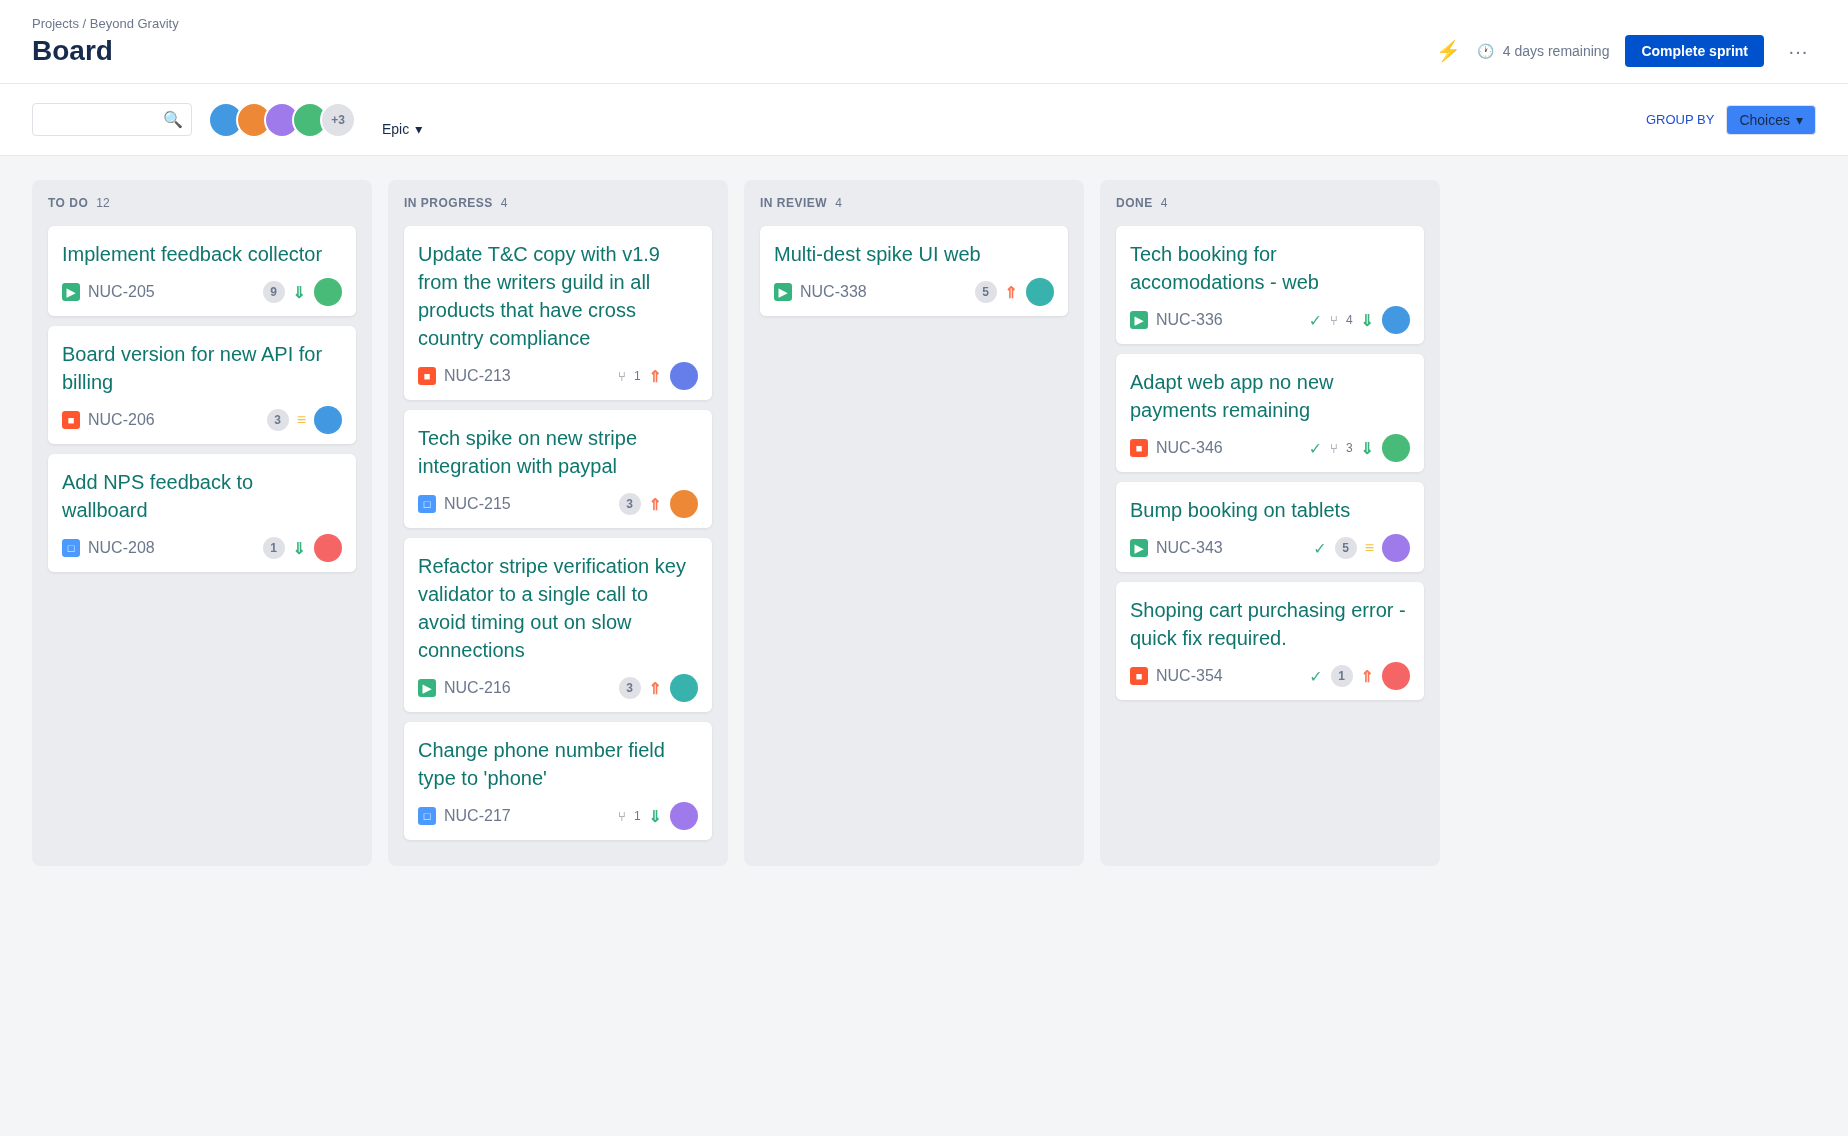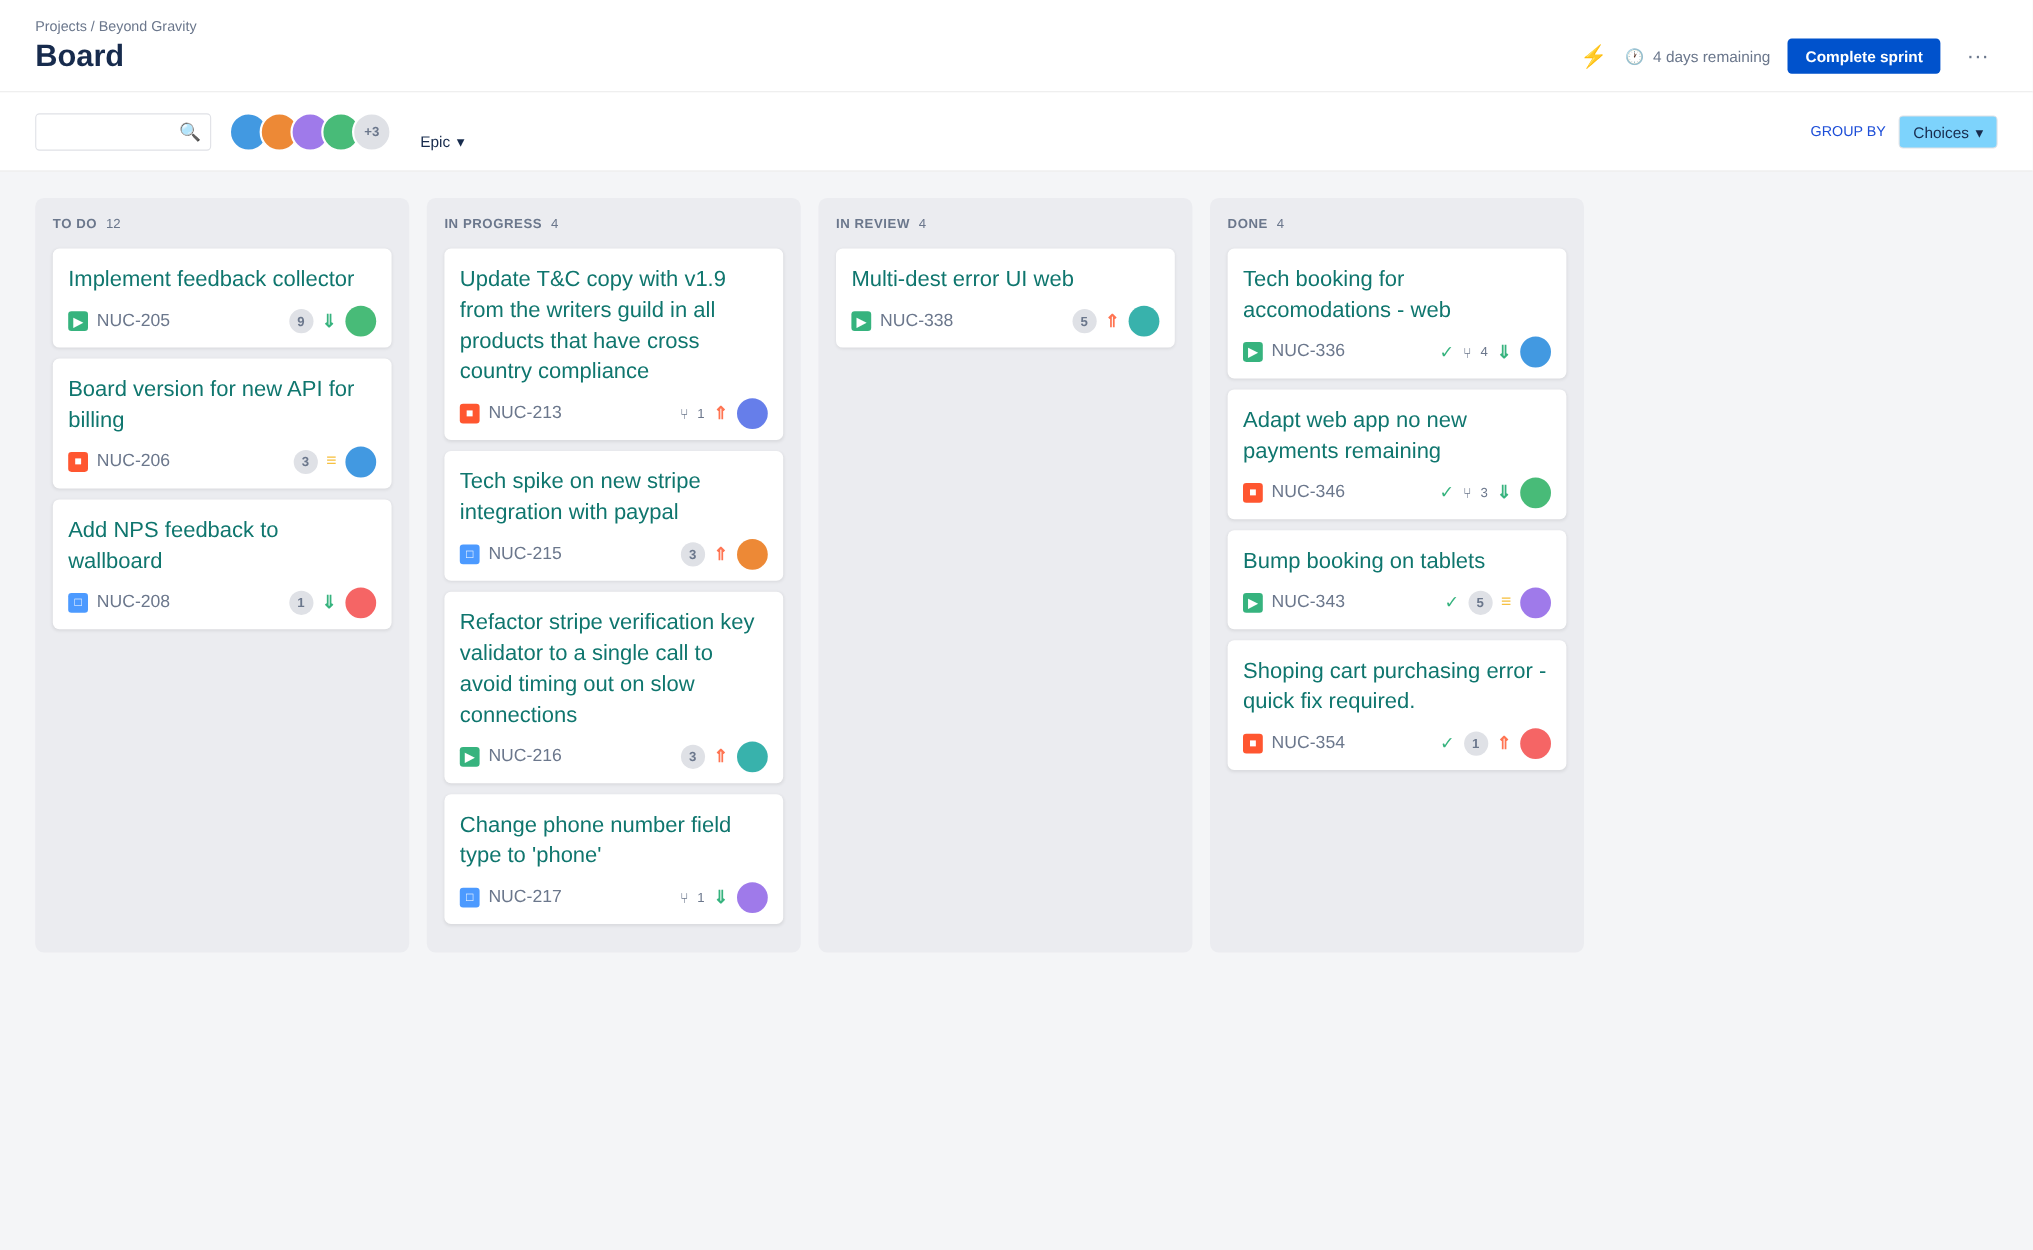--- a/index.html
+++ b/index.html
@@ -134,21 +134,21 @@
     }
     .choices-dropdown {
       display: flex;
       align-items: center;
       gap: 6px;
       border: 1px solid #dfe1e6;
       border-radius: 4px;
       padding: 6px 12px;
       font-size: 14px;
       cursor: pointer;
-      background: #7dd3fc;
+      background: #3b82f6;
     }
     .board {
       display: flex;
       gap: 16px;
       padding: 24px 32px;
       overflow-x: auto;
     }
     .column {
       background: #ebecf0;
       border-radius: 8px;
@@ -421,21 +421,21 @@
           </div>
         </div>
       </div>
     </div>
     <div class="column">
       <div class="column-header">
         <span class="column-title">IN REVIEW</span>
         <span class="column-count">4</span>
       </div>
       <div class="card">
-        <div class="card-title">Multi-dest error UI web</div>
+        <div class="card-title">Multi-dest spike UI web</div>
         <div class="card-footer">
           <div class="card-meta">
             <div class="issue-icon icon-story">▶</div>
             <span class="issue-id">NUC-338</span>
           </div>
           <div class="card-right">
             <div class="badge">5</div>
             <span class="priority-icon priority-high" style="font-size:16px;font-weight:700;">⇑</span>
             <div class="assignee-avatar av7"></div>
           </div>

